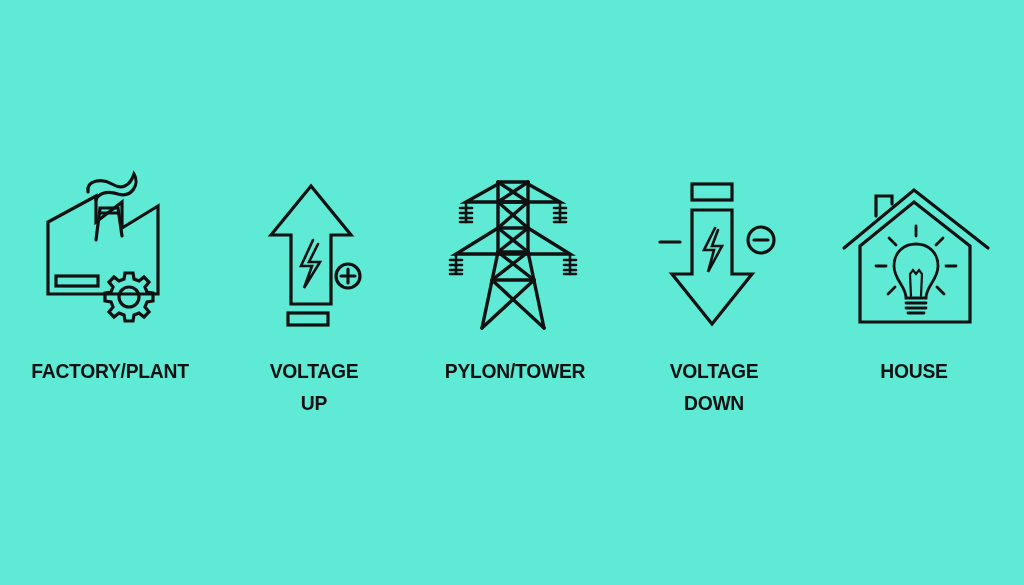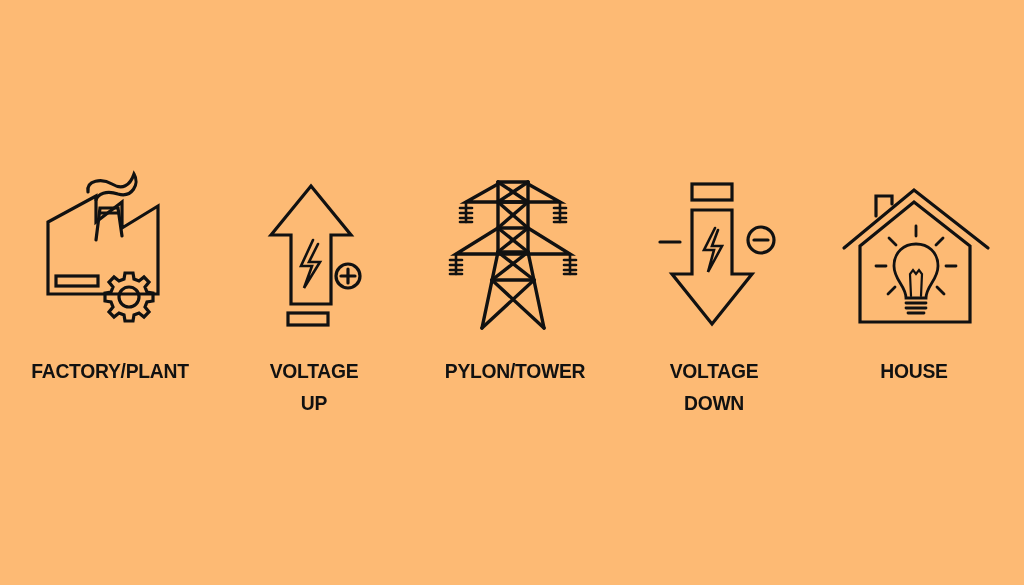--- a/index.html
+++ b/index.html
@@ -7,21 +7,21 @@
       padding: 0;
       width: 1024px;
       height: 585px;
       background: #fdfdfd;
       overflow: hidden;
     }
     .canvas {
       position: relative;
       width: 1024px;
       height: 585px;
-      background: #fdba74;
+      background: #5eead4;
     }
     .icon {
       position: absolute;
     }
     .icon svg {
       display: block;
       overflow: visible;
     }
     .label {
       position: absolute;

